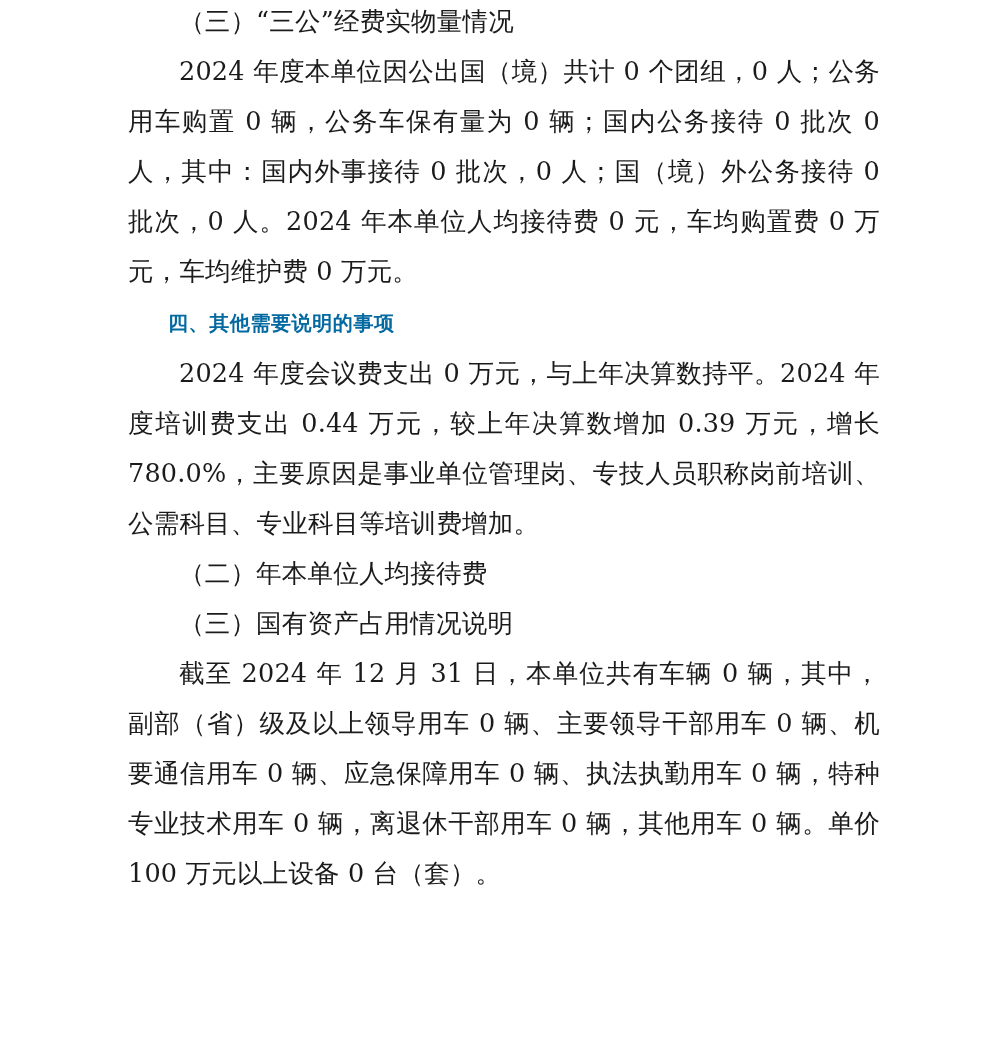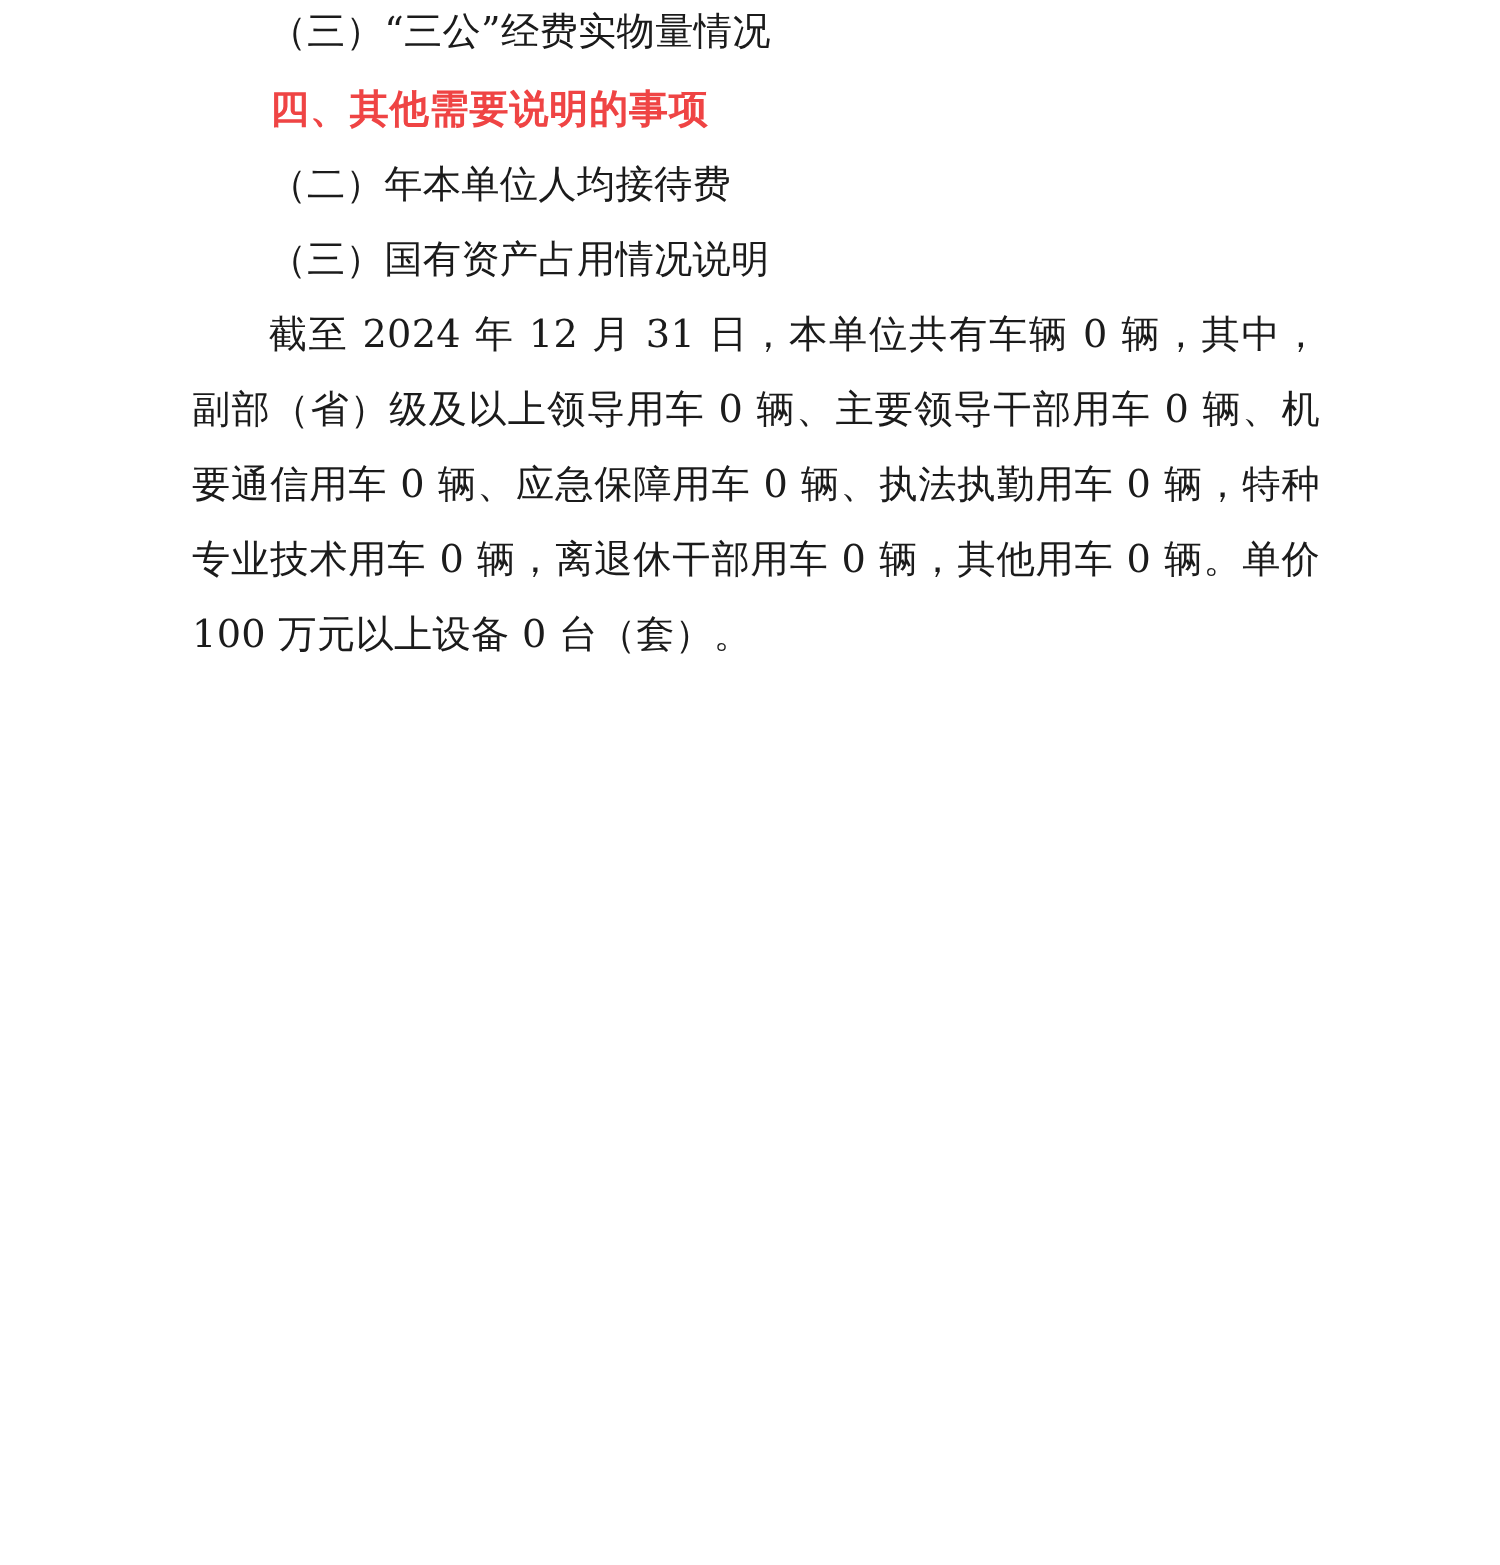--- a/index.html
+++ b/index.html
@@ -25,27 +25,27 @@
     font-size: 25.5px;
     line-height: 50px;
     text-align: justify;
     text-justify: inter-ideograph;
     text-indent: 2em;
     margin: 0;
     letter-spacing: 0.2px;
     color: #1b1b1b;
   }
   .heading {
-    font-size: 26px;
+    font-size: 20px;
     line-height: 50px;
     margin: 0;
     text-indent: 2em;
     font-weight: bold;
     letter-spacing: 0.6px;
-    color: #ef4444;
+    color: #0369a1;
   }
   .subheading {
     font-size: 25.5px;
     line-height: 50px;
     margin: 0;
     text-indent: 2em;
     letter-spacing: 0.2px;
     color: #1b1b1b;
   }
   .first {
@@ -55,24 +55,26 @@
     margin-top: 2px;
   }
 </style>
 </head>
 <body>
 
 <div class="page">
 
   <div class="subheading first">（三）“三公”经费实物量情况</div>
 
+  <div class="para">2024 年度本单位因公出国（境）共计 0 个团组，0 人；公务用车购置 0 辆，公务车保有量为 0 辆；国内公务接待 0 批次 0 人，其中：国内外事接待 0 批次，0 人；国（境）外公务接待 0 批次，0 人。2024 年本单位人均接待费 0 元，车均购置费 0 万元，车均维护费 0 万元。</div>
 
   <div class="heading gap-top">四、其他需要说明的事项</div>
 
 
+  <div class="para">2024 年度会议费支出 0 万元，与上年决算数持平。2024 年度培训费支出 0.44 万元，较上年决算数增加 0.39 万元，增长 780.0%，主要原因是事业单位管理岗、专技人员职称岗前培训、公需科目、专业科目等培训费增加。</div>
 
   <div class="subheading">（二）年本单位人均接待费</div>
 
 
   <div class="subheading">（三）国有资产占用情况说明</div>
 
   <div class="para">截至 2024 年 12 月 31 日，本单位共有车辆 0 辆，其中，副部（省）级及以上领导用车 0 辆、主要领导干部用车 0 辆、机要通信用车 0 辆、应急保障用车 0 辆、执法执勤用车 0 辆，特种专业技术用车 0 辆，离退休干部用车 0 辆，其他用车 0 辆。单价 100 万元以上设备 0 台（套）。</div>
 
 </div>
 

